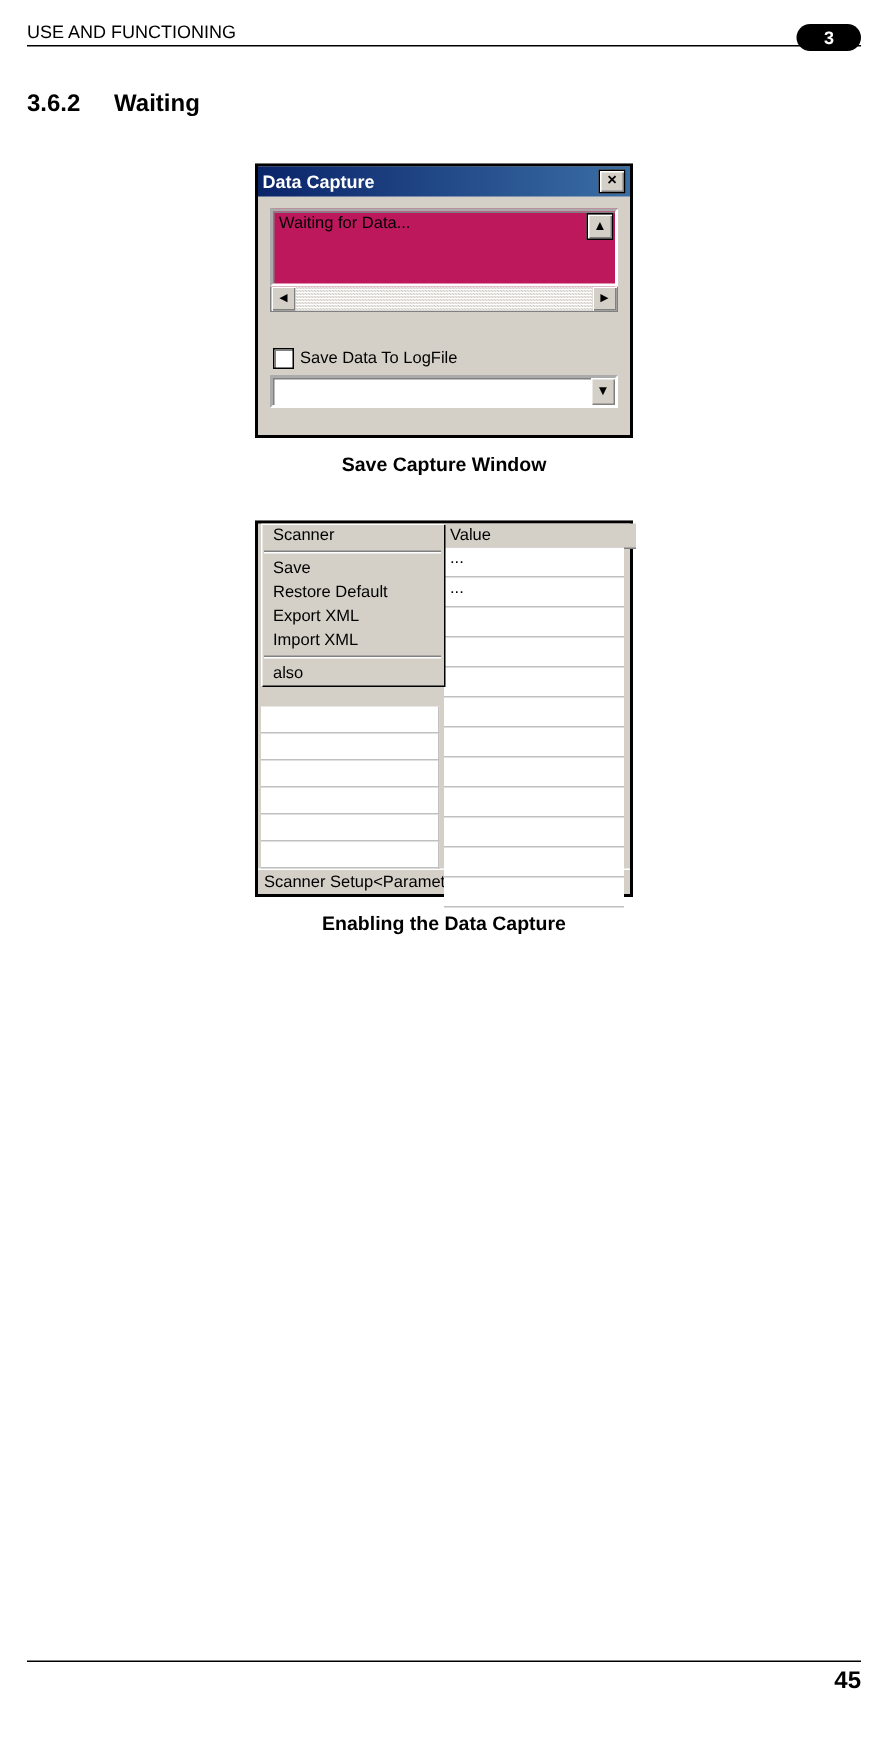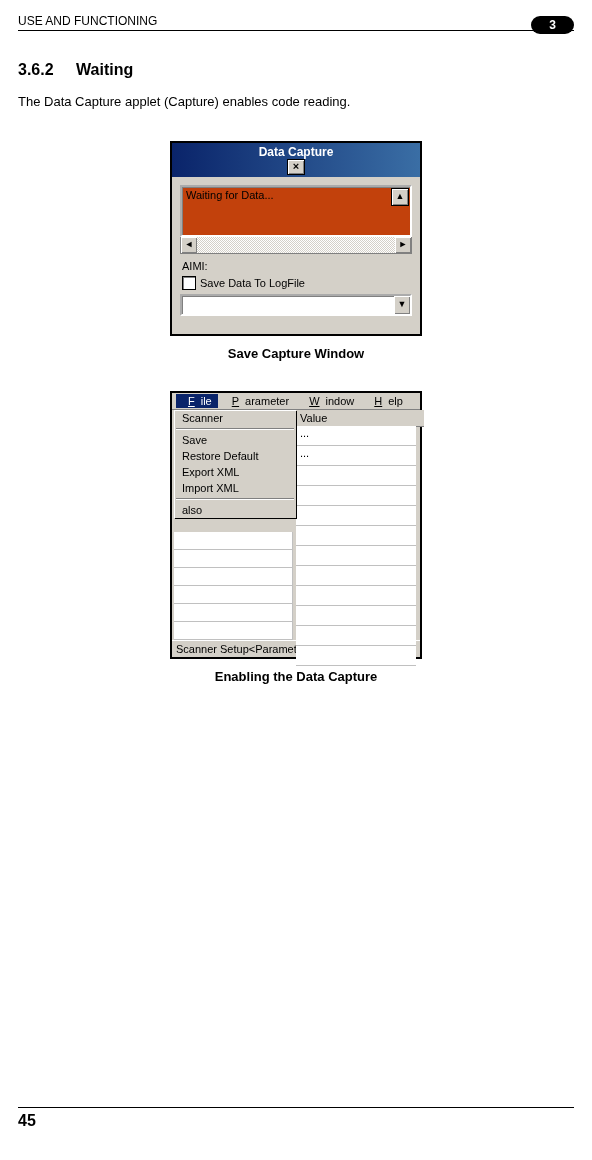--- a/index.html
+++ b/index.html
@@ -72,39 +72,38 @@
   }
   .dc-title {
     background: linear-gradient(to right,#0a246a,#3a6ea5);
     color: #fff;
     font-size: 12px;
     font-weight: bold;
     padding: 2px 3px;
     display: flex;
     justify-content: space-between;
     align-items: center;
-    flex-direction: column;
   }
   .dc-close {
     background: #d4d0c8;
     color: #000;
     width: 16px;
     height: 14px;
     line-height: 13px;
     text-align: center;
     font-size: 11px;
     font-weight: bold;
     border: 1px solid #000;
     box-shadow: inset 1px 1px #fff, inset -1px -1px #808080;
   }
   .dc-body {
     padding: 8px 8px 18px 8px;
   }
   .sunken {
-    background: #c2410c;
+    background: #be185d;
     border: 2px inset #fff;
     box-shadow: inset 1px 1px #808080;
     font-family: Tahoma, Arial, sans-serif;
     font-size: 11px;
     color: #000;
   }
   .dc-text1 {
     height: 44px;
     padding: 2px 16px 2px 4px;
     position: relative;
@@ -139,21 +138,21 @@
   }
   .hscroll .track { flex: 1; background: repeating-conic-gradient(#d4d0c8 0% 25%, #fff 0% 50%) 50% / 2px 2px; }
   .dc-label {
     margin-top: 6px;
     font-family: Tahoma, Arial, sans-serif;
     font-size: 11px;
     padding-left: 2px;
   }
   .dc-text2 { height: 30px; padding: 2px 4px; margin-top: 2px; }
   .dc-check-row {
-    margin-top: 4px;
+    margin-top: 24px;
     font-family: Tahoma, Arial, sans-serif;
     font-size: 11px;
     display: flex;
     align-items: center;
     gap: 4px;
     padding-left: 2px;
   }
   .chk {
     width: 12px; height: 12px; background: #fff;
     border: 1px solid #000;
@@ -254,81 +253,73 @@
     padding: 2px 4px;
     border-top: 1px solid #fff;
   }
 
   .bottom-rule {
     position: absolute;
     bottom: 30px;
     left: 18px;
     right: 18px;
     border-top: 1px solid #000;
-    text-align: left;
+    text-align: right;
     padding-top: 4px;
     font-weight: bold;
     font-size: 16px;
   }
 </style>
 </head>
 <body>
 
 <div class="page">
   <div class="top-rule">
     <span class="header-text">USE AND FUNCTIONING</span>
     <span class="badge">3</span>
   </div>
 
   <div class="section-no">
     <span>3.6.2</span>
     <span class="section-title">Waiting</span>
   </div>
 
-  <div class="para">The Data Capture applet (Capture) enables code reading.</div>
 
   <div class="fig-wrap">
     <div class="dc-window">
       <div class="dc-title">
         <span>Data Capture</span>
         <span class="dc-close">×</span>
       </div>
       <div class="dc-body">
         <div class="sunken dc-text1">
           <span>Waiting for Data...</span>
           <span class="scroll-up">▲</span>
         </div>
         <div class="hscroll">
           <div class="btn">◄</div>
           <div class="track"></div>
           <div class="btn">►</div>
         </div>
-        <div class="dc-label">AIMI:</div>
         <div class="dc-check-row">
           <span class="chk"></span>
           <span>Save Data To LogFile</span>
         </div>
         <div class="dc-combo">
           <div class="field"></div>
           <div class="drop">▼</div>
         </div>
       </div>
     </div>
     <div class="caption">Save Capture Window</div>
   </div>
 
 
   <div class="fig-wrap">
     <div class="cfg-window">
-      <div class="cfg-menu">
-        <span class="open"><span class="u">F</span>ile</span>
-        <span><span class="u">P</span>arameter</span>
-        <span><span class="u">W</span>indow</span>
-        <span><span class="u">H</span>elp</span>
-      </div>
       <div class="cfg-body">
         <div class="cfg-right-header">Value</div>
         <div class="cfg-right-cells">
           <div>...</div>
           <div>...</div>
           <div></div>
           <div></div>
           <div></div>
           <div></div>
           <div></div>

